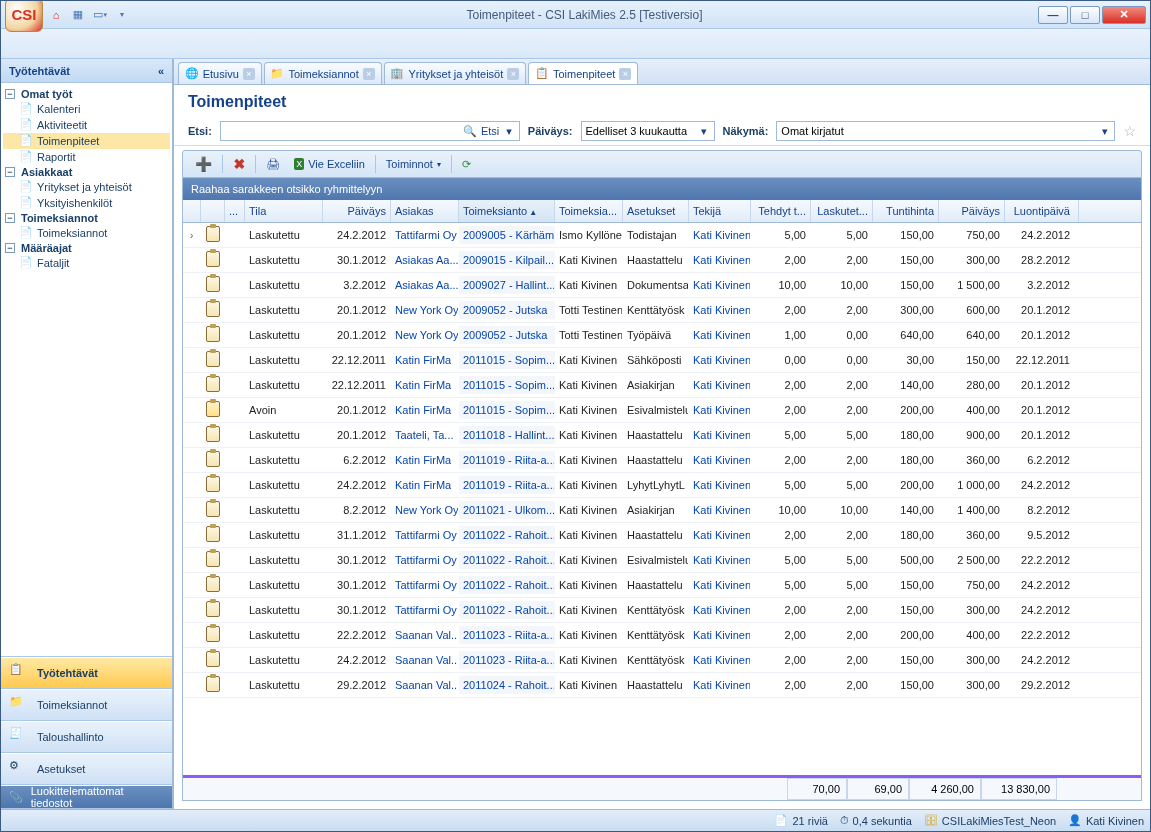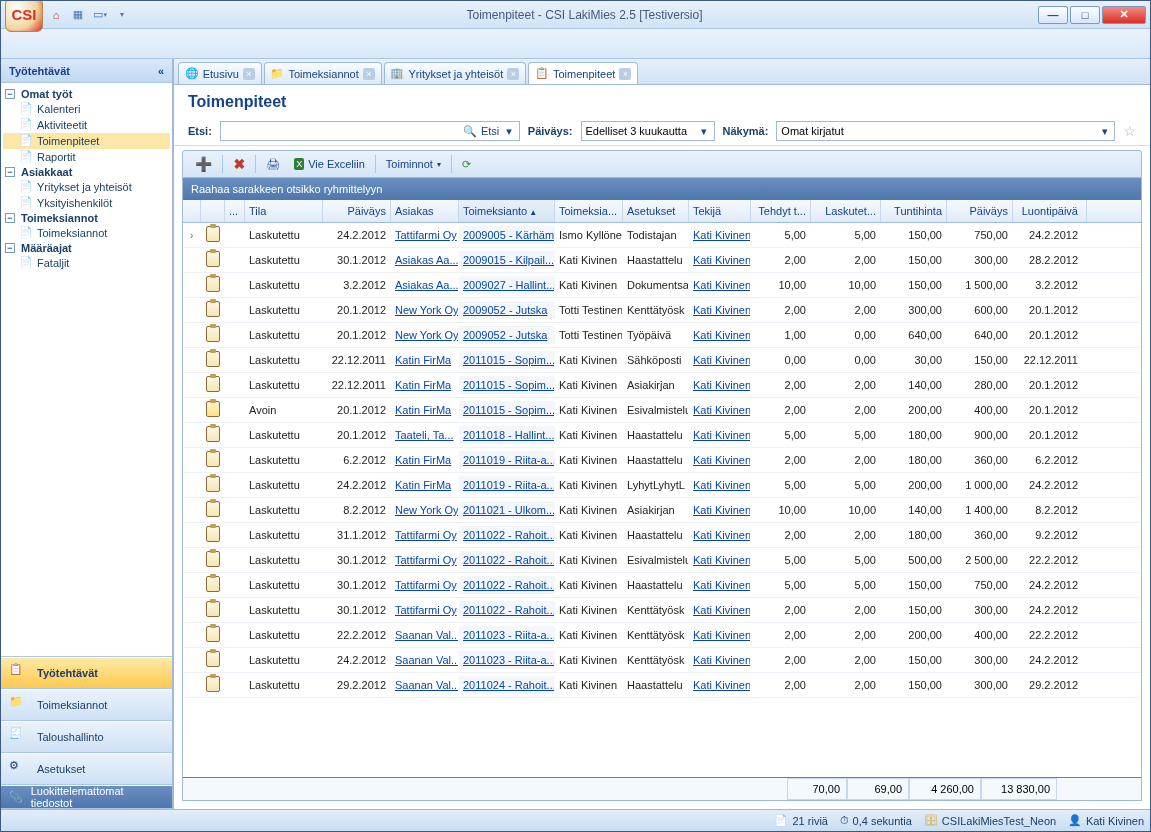--- a/index.html
+++ b/index.html
@@ -42,38 +42,38 @@
 .tb-btn { height: 20px; padding: 0 4px; display: flex; align-items: center; gap: 4px; color: #15428b; cursor: pointer; border-radius: 2px; }
 .tb-sep { width: 1px; height: 18px; background: #a9c7e8; }
 .grid-wrap { flex: 1; margin: 0 8px 8px; border: 1px solid #9fb9d8; border-top: none; display: flex; flex-direction: column; overflow: hidden; }
 .group-bar { background: linear-gradient(#6a8fc1, #4f77ad); color: #fff; padding: 5px 8px; font-size: 11px; }
 .grid-head { display: flex; background: linear-gradient(#f5f9fe, #e1ecf8); border-bottom: 1px solid #9fb9d8; }
 .gh { border-right: 1px solid #c8d8ec; padding: 5px 4px; color: #15428b; font-size: 11px; white-space: nowrap; overflow: hidden; cursor: pointer; }
 .grid-body { flex: 1; overflow-y: auto; background: #fff; }
 .gr { display: flex; border-bottom: 1px solid #eef2f8; height: 25px; align-items: center; }
 .gc { border-right: 1px solid transparent; padding: 3px 4px; white-space: nowrap; overflow: hidden; color: #222; }
 .gc.r { text-align: right; }
-.gc.link { color: #0645ad; text-decoration: underline; cursor: pointer; }
+.gc.link { color: #0645ad; cursor: pointer; }
 .gc.sorted { background: #f3f6fb; }
 .c-ind { width: 18px; flex: 0 0 18px; text-align: center; color: #6a6a6a; }
 .c-ico { width: 24px; flex: 0 0 24px; text-align: center; }
 .c-dots { width: 20px; flex: 0 0 20px; }
 .c-tila { width: 78px; flex: 0 0 78px; }
 .c-pvs { width: 68px; flex: 0 0 68px; text-align: right; }
 .c-asiakas { width: 68px; flex: 0 0 68px; }
 .c-toimeksianto { width: 96px; flex: 0 0 96px; }
 .c-toimeksia { width: 68px; flex: 0 0 68px; }
 .c-toimenpide { width: 66px; flex: 0 0 66px; }
 .c-tekija { width: 62px; flex: 0 0 62px; }
 .c-tehdyt { width: 60px; flex: 0 0 60px; text-align: right; }
-.c-laskut { width: 62px; flex: 0 0 62px; text-align: right; margin-left: 8px; }
+.c-laskut { width: 62px; flex: 0 0 62px; text-align: right; }
 .c-tuntih { width: 66px; flex: 0 0 66px; text-align: right; }
 .c-yht { width: 66px; flex: 0 0 66px; text-align: right; }
 .c-luonti { width: 74px; flex: 0 0 74px; text-align: right; padding-right: 8px; }
-.grid-footer { display: flex; justify-content: flex-end; background: #f5f9fe; border-top: 1px solid #8b5cf6; }
+.grid-footer { display: flex; justify-content: flex-end; background: #f5f9fe; border-top: 3px solid #8b5cf6; }
 .ft { border: 1px solid #c8d8ec; padding: 4px 6px; text-align: right; font-size: 11px; }
 .statusbar { height: 22px; background: linear-gradient(#e3edf9, #c9ddf3); border-top: 1px solid #9fb9d8; display: flex; align-items: center; justify-content: space-between; padding: 0 6px; color: #1b3f66; }
 .status-right { display: flex; gap: 12px; align-items: center; }
 .status-item { display: flex; align-items: center; gap: 4px; }
 .clipboard-icon { width: 14px; height: 16px; border: 1px solid #8a6d3b; background: linear-gradient(#fdf6e3, #f5e6b3); border-radius: 2px; display: inline-block; position: relative; }
 .clipboard-icon::before { content: ""; position: absolute; top: -3px; left: 3px; width: 6px; height: 4px; background: #c0a050; border-radius: 1px; }
 .clipboard-icon.open { background: linear-gradient(#fff3cd, #ffe08a); }
 .expander { width: 10px; height: 10px; border: 1px solid #7a9ac0; background: #fff; display: inline-flex; align-items: center; justify-content: center; font-size: 9px; line-height: 1; color: #3b5a82; margin-right: 2px; }
 .star { color: #b0b0b0; font-size: 14px; cursor: pointer; }
 .sort-arrow { font-size: 8px; margin-left: 2px; }
@@ -451,21 +451,21 @@
             <div class="gc c-pvs r">31.1.2012</div>
             <div class="gc c-asiakas link">Tattifarmi Oy</div>
             <div class="gc c-toimeksianto link sorted">2011022 - Rahoit...</div>
             <div class="gc c-toimeksia">Kati Kivinen</div>
             <div class="gc c-toimenpide">Haastattelu</div>
             <div class="gc c-tekija link">Kati Kivinen</div>
             <div class="gc c-tehdyt r">2,00</div>
             <div class="gc c-laskut r">2,00</div>
             <div class="gc c-tuntih r">180,00</div>
             <div class="gc c-yht r">360,00</div>
-            <div class="gc c-luonti r">9.2.2012</div>
+            <div class="gc c-luonti r">9.5.2012</div>
           </div>
           <div class="gr">
             <div class="gc c-ind"></div>
             <div class="gc c-ico"><span class="clipboard-icon"></span></div>
             <div class="gc c-dots"></div>
             <div class="gc c-tila">Laskutettu</div>
             <div class="gc c-pvs r">30.1.2012</div>
             <div class="gc c-asiakas link">Tattifarmi Oy</div>
             <div class="gc c-toimeksianto link sorted">2011022 - Rahoit...</div>
             <div class="gc c-toimeksia">Kati Kivinen</div>

